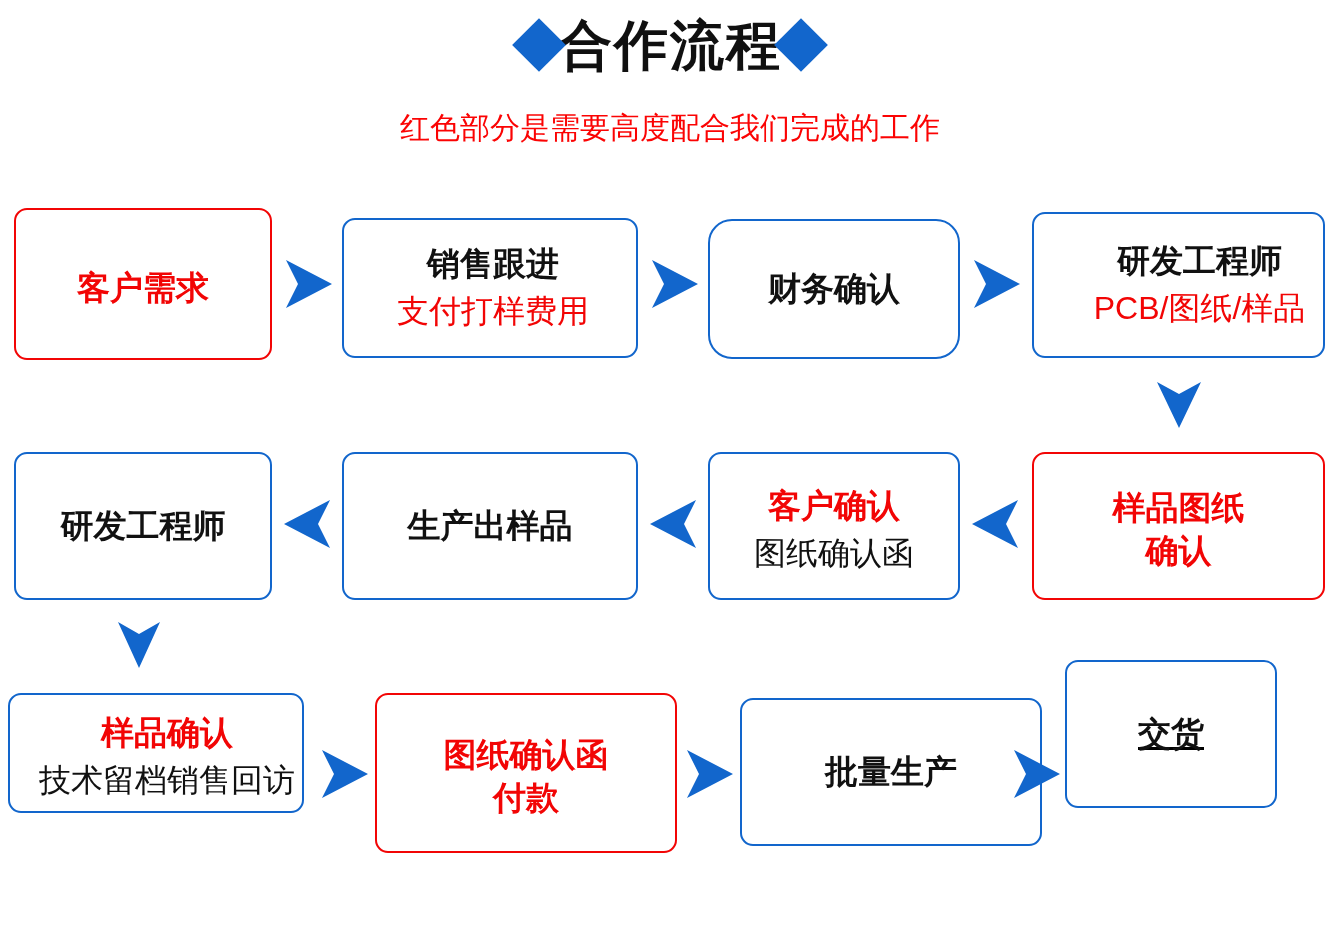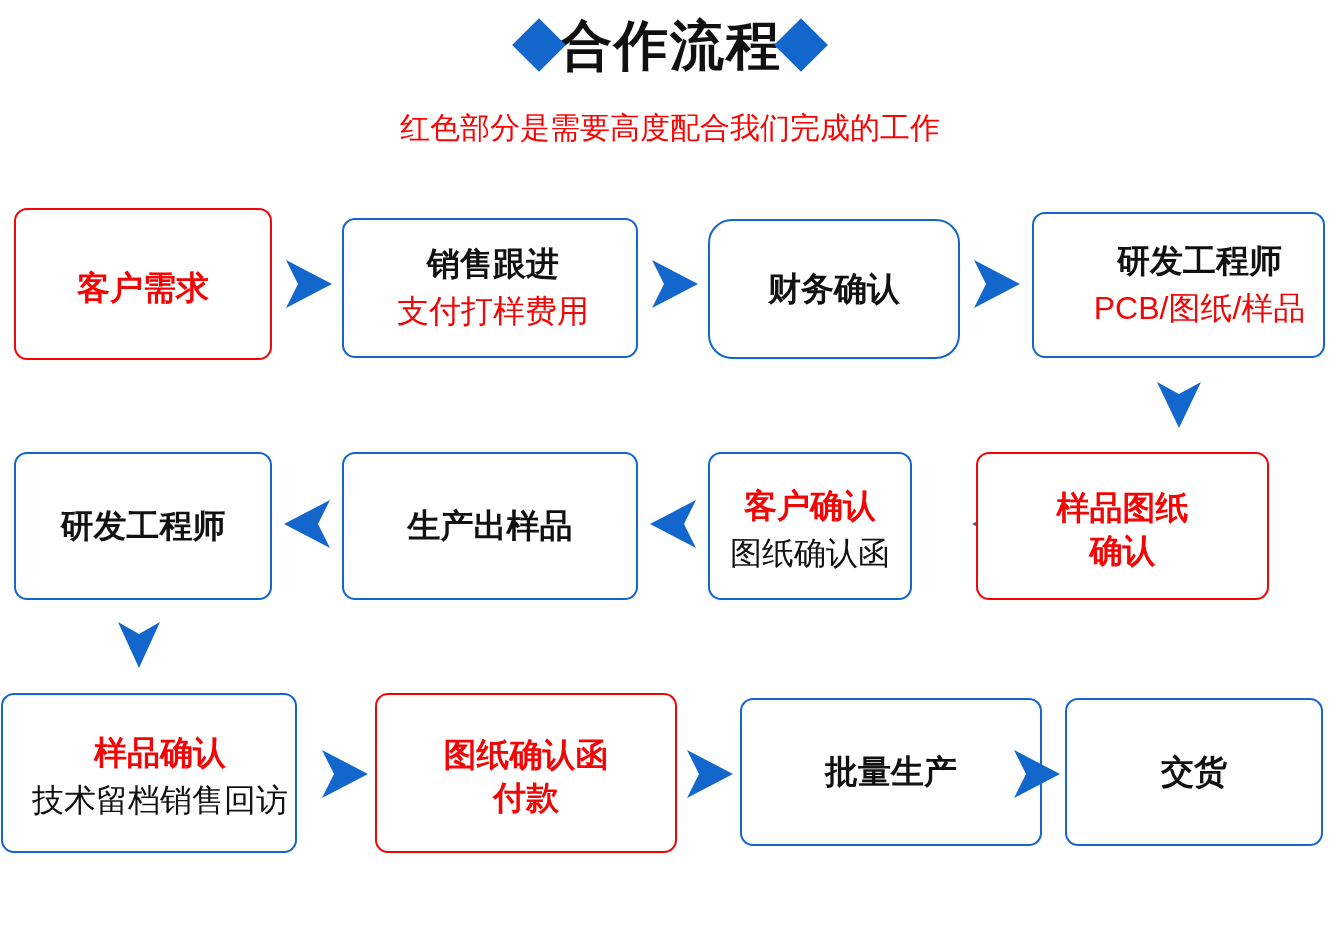--- a/index.html
+++ b/index.html
@@ -189,43 +189,43 @@
   <div class="node" style="left:342px; top:452px; width:296px; height:148px;">
     <div class="line-main">生产出样品</div>
   </div>
 
   <div class="arrow" style="left:648px; top:498px; width:50px; height:52px;">
     <svg viewBox="0 0 50 52" preserveAspectRatio="none">
       <path d="M48,2 L2,26 L48,50 L36,26 Z" fill="#1266cc"></path>
     </svg>
   </div>
 
-  <div class="node" style="left:708px; top:452px; width:204px; height:148px;">
+  <div class="node" style="left:708px; top:452px; width:252px; height:148px;">
     <div class="line-main red">客户确认</div>
     <div class="line-sub">图纸确认函</div>
   </div>
 
   <div class="arrow" style="left:970px; top:498px; width:50px; height:52px;">
     <svg viewBox="0 0 50 52" preserveAspectRatio="none">
       <path d="M48,2 L2,26 L48,50 L36,26 Z" fill="#1266cc"></path>
     </svg>
   </div>
 
-  <div class="node red-box" style="left:976px; top:452px; width:293px; height:148px;">
+  <div class="node red-box" style="left:1032px; top:452px; width:293px; height:148px;">
     <div class="line-main red">样品图纸</div>
     <div class="line-main red">确认</div>
   </div>
 
   <div class="arrow" style="left:116px; top:620px; width:46px; height:50px;">
     <svg viewBox="0 0 46 50" preserveAspectRatio="none">
       <path d="M2,2 L23,14 L44,2 L23,48 Z" fill="#1266cc"></path>
     </svg>
   </div>
 
-  <div class="node" style="left:1px; top:693px; width:296px; height:160px;padding-left:28px;">
+  <div class="node" style="left:8px; top:693px; width:296px; height:120px;padding-left:28px;">
     <div class="line-main red">样品确认</div>
     <div class="line-sub">技术留档销售回访</div>
   </div>
 
   <div class="arrow" style="left:320px; top:748px; width:50px; height:52px;">
     <svg viewBox="0 0 50 52" preserveAspectRatio="none">
       <path d="M2,2 L48,26 L2,50 L14,26 Z" fill="#1266cc"></path>
     </svg>
   </div>
 
@@ -243,17 +243,17 @@
   <div class="node" style="left:740px; top:698px; width:302px; height:148px;">
     <div class="line-main">批量生产</div>
   </div>
 
   <div class="arrow" style="left:1012px; top:748px; width:50px; height:52px;">
     <svg viewBox="0 0 50 52" preserveAspectRatio="none">
       <path d="M2,2 L48,26 L2,50 L14,26 Z" fill="#1266cc"></path>
     </svg>
   </div>
 
-  <div class="node" style="left:1065px; top:698px; width:258px; height:148px;">
+  <div class="node" style="left:1065px; top:660px; width:212px; height:148px;text-decoration:underline;">
     <div class="line-main">交货</div>
   </div>
 
 </div>
 
 </body></html>

